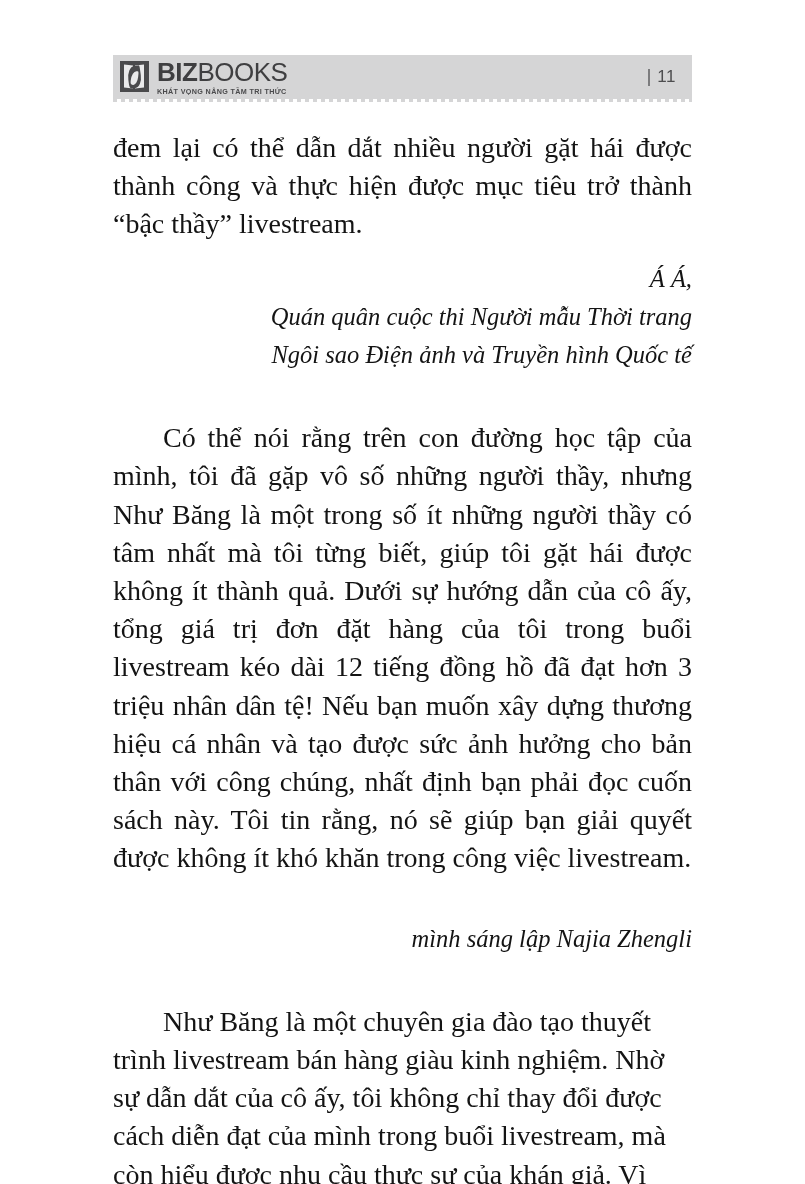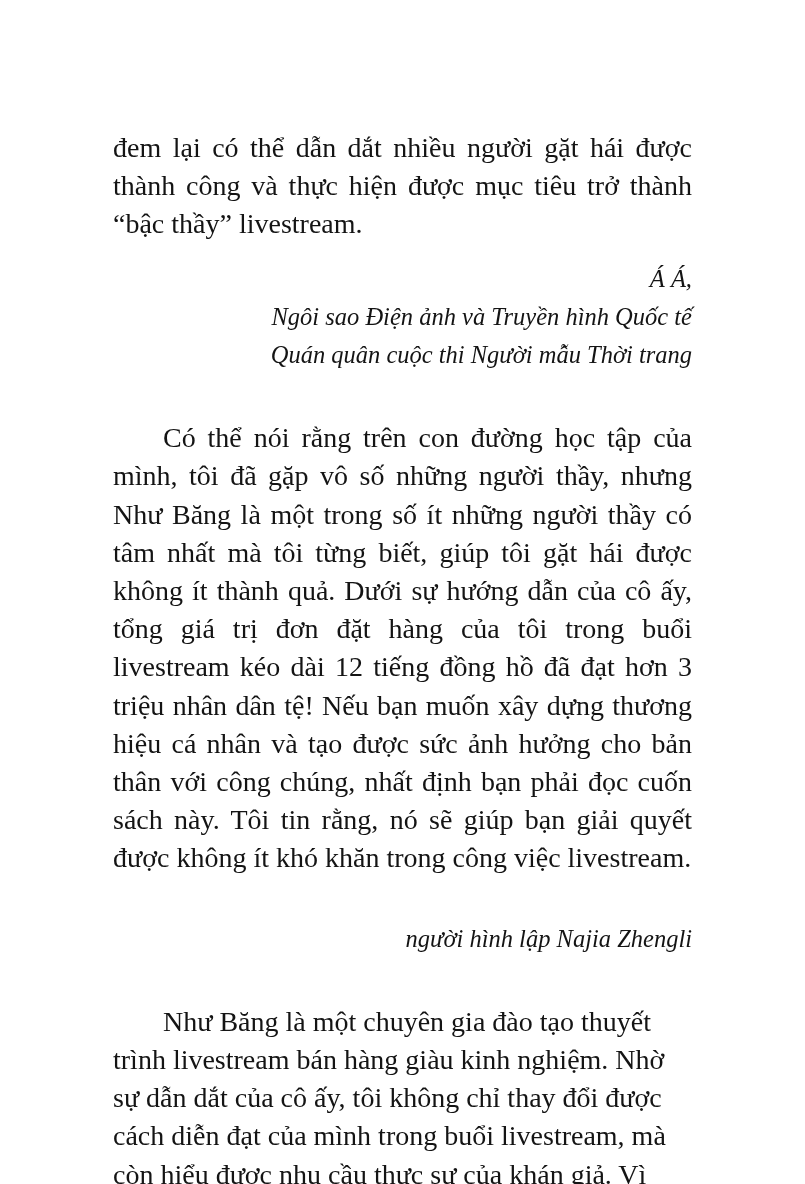--- a/index.html
+++ b/index.html
@@ -183,41 +183,62 @@
   .signature .role {
     font-style: italic;
     display: block;
   }
 </style>
 </head>
 <body>
 
 <div class="page">
 
+  <div class="header-band">
+
+    <div class="logo-block">
+      <div class="logo-mark">
+        <div class="book-left"></div>
+        <div class="book-right"></div>
+        <div class="flame"></div>
+        <div class="flame2"></div>
+      </div>
+      <div class="logo-text">
+        <div class="logo-wordmark"><span class="biz">BIZ</span><span class="books">BOOKS</span></div>
+        <div class="logo-tagline">KHÁT VỌNG NÂNG TẦM TRI THỨC</div>
+      </div>
+    </div>
+
+    <div class="folio">
+      <span class="folio-rule"></span>
+      <span class="folio-num">11</span>
+    </div>
+
+  </div>
 
   <div class="column">
 
     <p class="body">đem lại có thể dẫn dắt nhiều người gặt hái được thành công và thực hiện được mục tiêu trở thành “bậc thầy” livestream.</p>
 
     <div class="gap-sig"></div>
 
     <div class="signature">
       <span class="name">Á Á,</span>
+      <span class="role">Quán quân cuộc thi Người mẫu Thời trang</span>
       <span class="role">Ngôi sao Điện ảnh và Truyền hình Quốc tế</span>
-      <span class="role">Quán quân cuộc thi Người mẫu Thời trang</span>
     </div>
 
     <div class="gap-after-sig"></div>
 
     <p class="body indent">Có thể nói rằng trên con đường học tập của mình, tôi đã gặp vô số những người thầy, nhưng Như Băng là một trong số ít những người thầy có tâm nhất mà tôi từng biết, giúp tôi gặt hái được không ít thành quả. Dưới sự hướng dẫn của cô ấy, tổng giá trị đơn đặt hàng của tôi trong buổi livestream kéo dài 12 tiếng đồng hồ đã đạt hơn 3 triệu nhân dân tệ! Nếu bạn muốn xây dựng thương hiệu cá nhân và tạo được sức ảnh hưởng cho bản thân với công chúng, nhất định bạn phải đọc cuốn sách này. Tôi tin rằng, nó sẽ giúp bạn giải quyết được không ít khó khăn trong công việc livestream.</p>
 
     <div class="gap-para"></div>
 
     <div class="signature">
-      <span class="role">người hình lập Najia Zhengli</span>
+      <span class="role">mình sáng lập Najia Zhengli</span>
     </div>
 
     <div class="gap-after-sig"></div>
 
     <p class="body indent"><span>Như Băng là một chuyên gia đào tạo thuyết trình livestream bán hàng giàu kinh nghiệm. Nhờ sự dẫn dắt của cô ấy, tôi không chỉ thay đổi được cách diễn đạt của mình trong buổi livestream, mà còn hiểu được nhu cầu thực sự của khán giả. Vì vậy, tôi chân thành khuyên bạn nên đọc tác phẩm mới của cô ấy </span></p>
 
   </div>
 
 </div>
 

